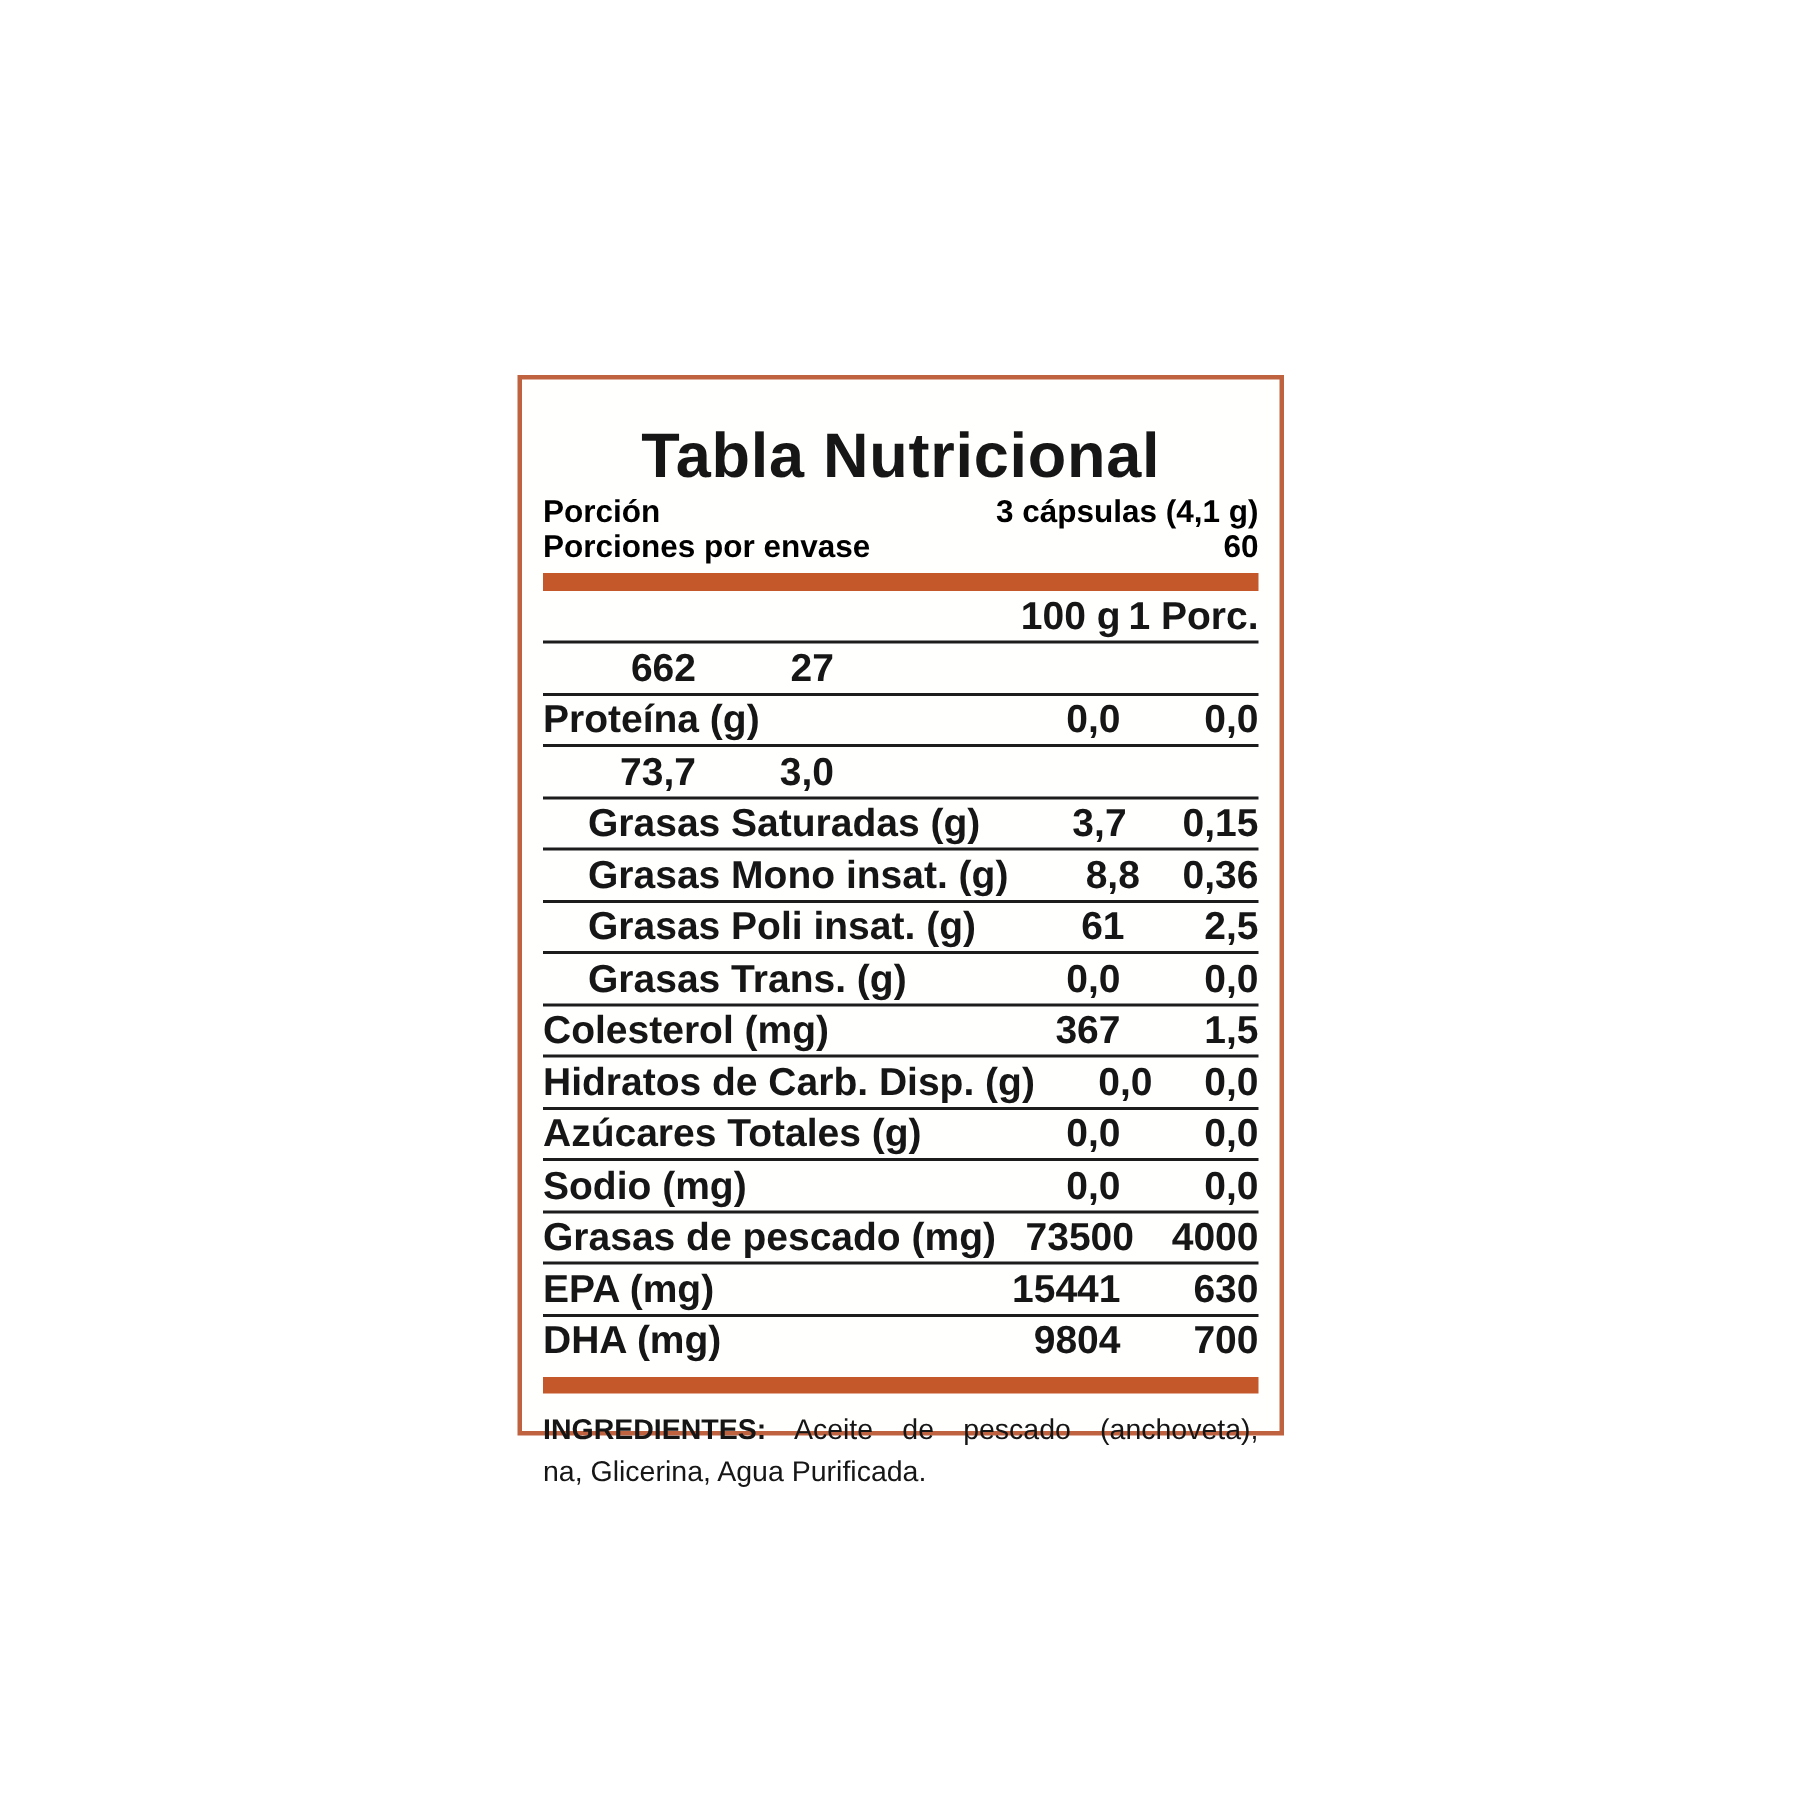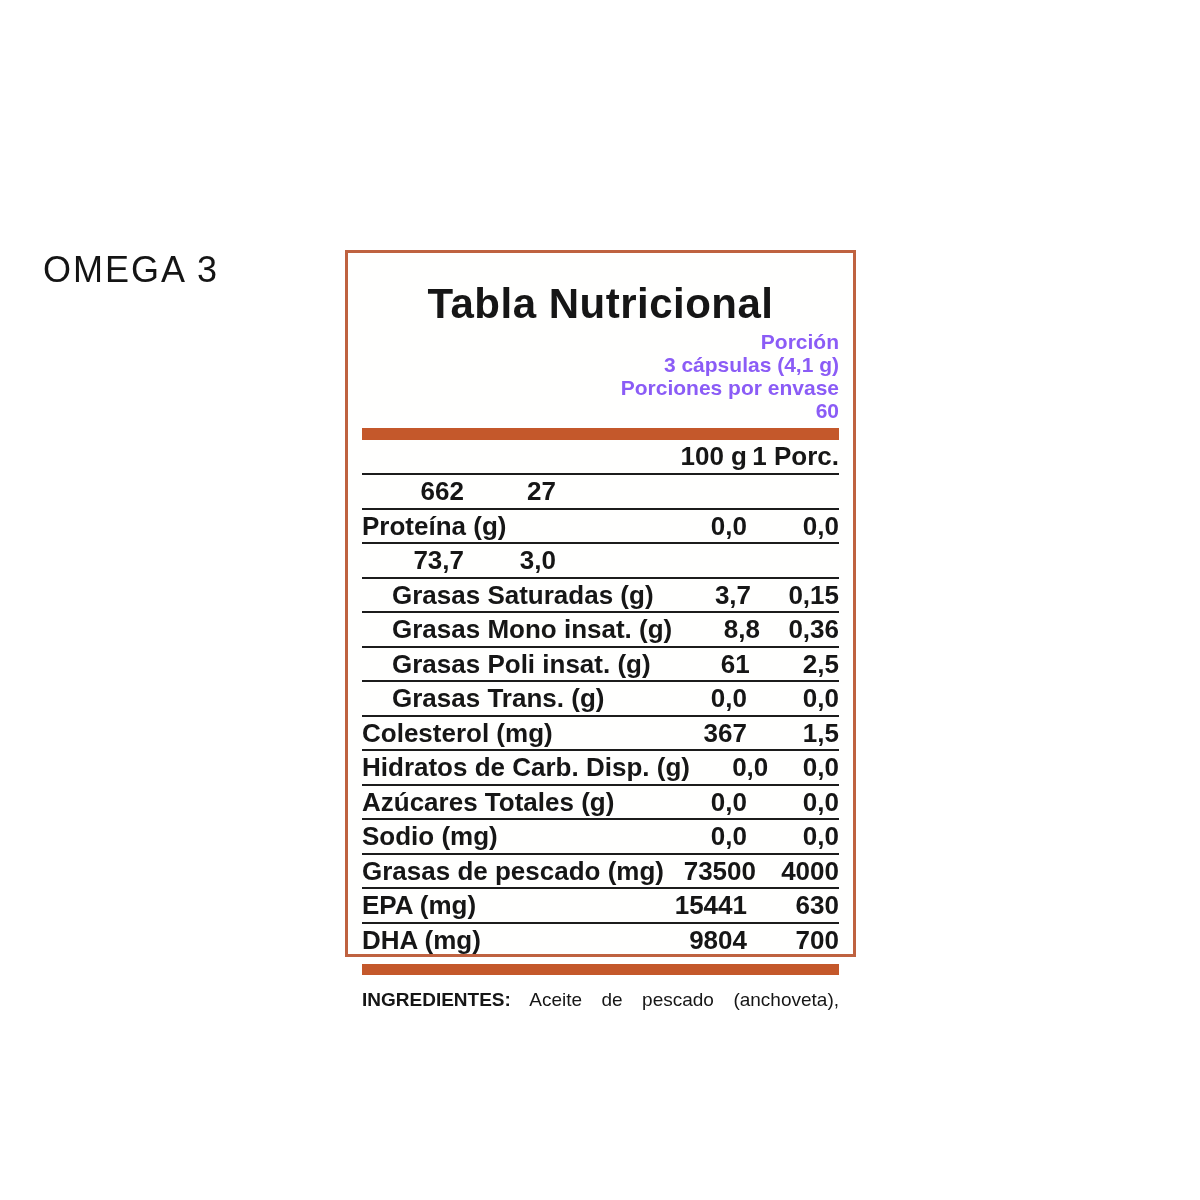--- a/index.html
+++ b/index.html
@@ -48,26 +48,25 @@
     font-weight: bold;
     letter-spacing: 0.5px;
     line-height: 1;
     margin-top: 14px;
     color: #161616;
   }
   .serving-block { margin-top: 5px; }
   .serving-row {
     display: flex;
     justify-content: space-between;
-    align-items: flex-end;
+    align-items: center;
     font-size: 21px;
     font-weight: bold;
     line-height: 1.1;
-    color: #8b5cf6;
-    flex-direction: column;
+    color: #000000;
   }
   .accent-bar {
     height: 12px;
     background: #c4582b;
     margin-top: 6px;
   }
   .accent-bar.bottom {
     height: 11px;
     margin-top: 8px;
   }
@@ -100,21 +99,20 @@
     overflow: hidden;
   }
   .jline::after { content: ""; display: inline-block; width: 100%; }
   .ing-label { font-weight: bold; }
 </style>
 </head>
 <body>
 
 <div class="stage">
 
-  <div class="product-title">OMEGA 3</div>
 
   <div class="panel">
 
     <div class="panel-title">Tabla Nutricional</div>
 
     <div class="serving-block">
       <div class="serving-row">
         <span>Porción</span>
         <span>3 cápsulas (4,1 g)</span>
       </div>
@@ -203,16 +201,17 @@
         </div>
       </div>
 
     <div class="accent-bar bottom"></div>
 
     <div class="ingredients">
       <div class="jline">
         <span class="ing-label">INGREDIENTES:</span>
         <span>Aceite de pescado (anchoveta), Gelati-</span>
       </div>
+      <div>na, Glicerina, Agua Purificada.</div>
     </div>
 
   </div>
 </div>
 
 </body></html>

